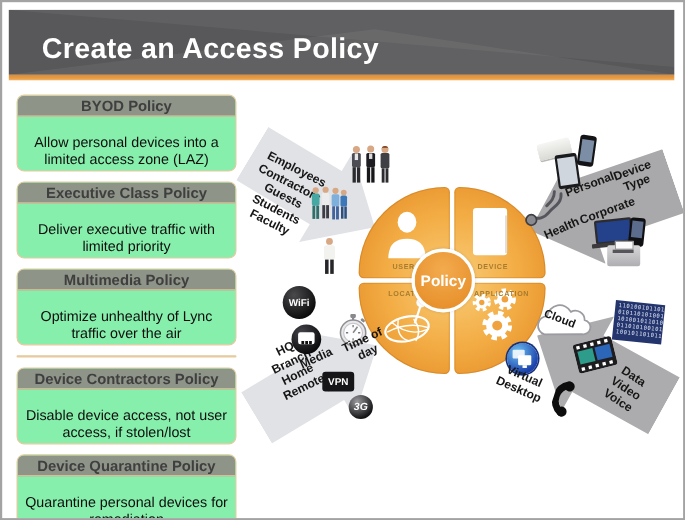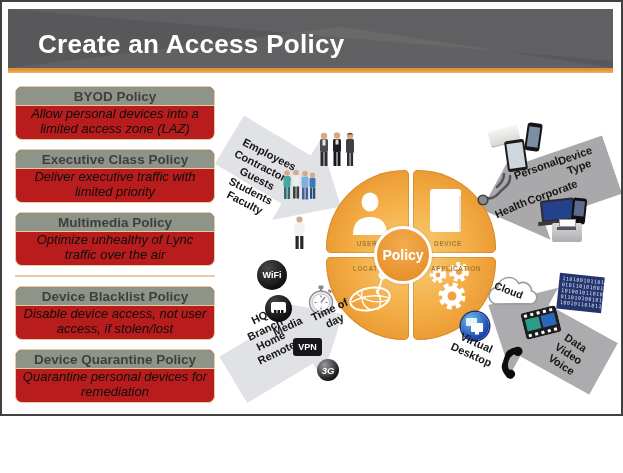--- a/index.html
+++ b/index.html
@@ -1,37 +1,37 @@
 <!DOCTYPE html>
 <html><head>
 <meta charset="utf-8">
 <style>
   html,body{margin:0;padding:0;background:#fff;}
-  .canvas{position:relative;width:623px;height:416px;background:#fff;overflow:hidden;
-          border:2px solid #404040;box-sizing:border-box;
+  .canvas{position:relative;width:623px;height:473px;background:#fff;overflow:hidden;
+          border:2px solid #a3a3a3;box-sizing:border-box;
           font-family:"Liberation Sans","DejaVu Sans",sans-serif;}
   .abs{position:absolute;}
 
   
   .header{left:6px;top:7px;width:605px;height:59px;background:#58585a;overflow:hidden;}
   .header:before{content:"";position:absolute;inset:0;background:rgba(255,255,255,.06);
                  clip-path:polygon(0 100%,55% 30%,100% 100%);}
   .header:after{content:"";position:absolute;inset:0;background:rgba(255,255,255,.05);
                 clip-path:polygon(0 0,100% 88%,100% 0);}
   .title{left:30px;top:20px;font-size:26px;font-weight:bold;color:#fff;letter-spacing:.3px;z-index:2;}
   .accent-bar{left:6px;top:66px;width:605px;height:5px;
               background:linear-gradient(180deg,#dd8c33 0%,#e69a42 55%,#f4b264 100%);}
 
   
   .policy-col{left:13px;top:84px;width:200px;display:flex;flex-direction:column;gap:9px;}
-  .pbox{border:1px solid #e7ca9e;border-radius:7px;overflow:hidden;background:#b91c1c;}
+  .pbox{border:1px solid #e7ca9e;border-radius:7px;overflow:hidden;background:#86efac;}
   .pbox .ph{background:#8e9488;color:#3f3f3f;font-size:13.5px;font-weight:bold;text-align:center;
             padding:2px 0 1px;border-bottom:1px solid #e7ca9e;}
-  .pbox .pd{font-style:italic;font-size:13px;line-height:15px;text-align:center;
-            padding:0 6px 3px;color:#0d0d0d;}
+  .pbox .pd{font-size:13px;line-height:15px;text-align:center;
+            padding:16px 6px 3px;color:#0d0d0d;}
 
   
   .barrow{position:absolute;z-index:1;}
   .arr-r{clip-path:polygon(0 20%,60% 20%,60% 0,100% 50%,60% 100%,60% 80%,0 80%);}
   .arr-l{clip-path:polygon(100% 20%,40% 20%,40% 0,0 50%,40% 100%,40% 80%,100% 80%);}
   #arrow-users{left:218px;top:124px;width:130px;height:94px;background:#e0e2e6;transform:rotate(31deg);}
   #arrow-devices{left:476px;top:134px;width:138px;height:102px;background:#a9a9ab;transform:rotate(-19deg);}
   #arrow-locations{left:222px;top:300px;width:128px;height:90px;background:#e0e2e6;transform:rotate(-31deg);}
   #arrow-apps{left:478px;top:286px;width:132px;height:98px;background:#acacae;transform:rotate(29deg);}
 
@@ -135,21 +135,21 @@
       <div class="ph">Executive Class Policy</div>
       <div class="pd">Deliver executive traffic with limited priority</div>
     </div>
     <div class="pbox">
       <div class="ph">Multimedia Policy</div>
       <div class="pd">Optimize unhealthy of Lync traffic over the air</div>
     </div>
     <div class="pbox">
     </div>
     <div class="pbox">
-      <div class="ph">Device Blacklist Policy</div>
+      <div class="ph">Device Contractors Policy</div>
       <div class="pd">Disable device access, not user access, if stolen/lost</div>
     </div>
     <div class="pbox">
       <div class="ph">Device Quarantine Policy</div>
       <div class="pd">Quarantine personal devices for remediation</div>
     </div>
   </div>
 
   <div class="barrow arr-r" id="arrow-users"></div>
   <div class="barrow arr-l" id="arrow-devices"></div>

